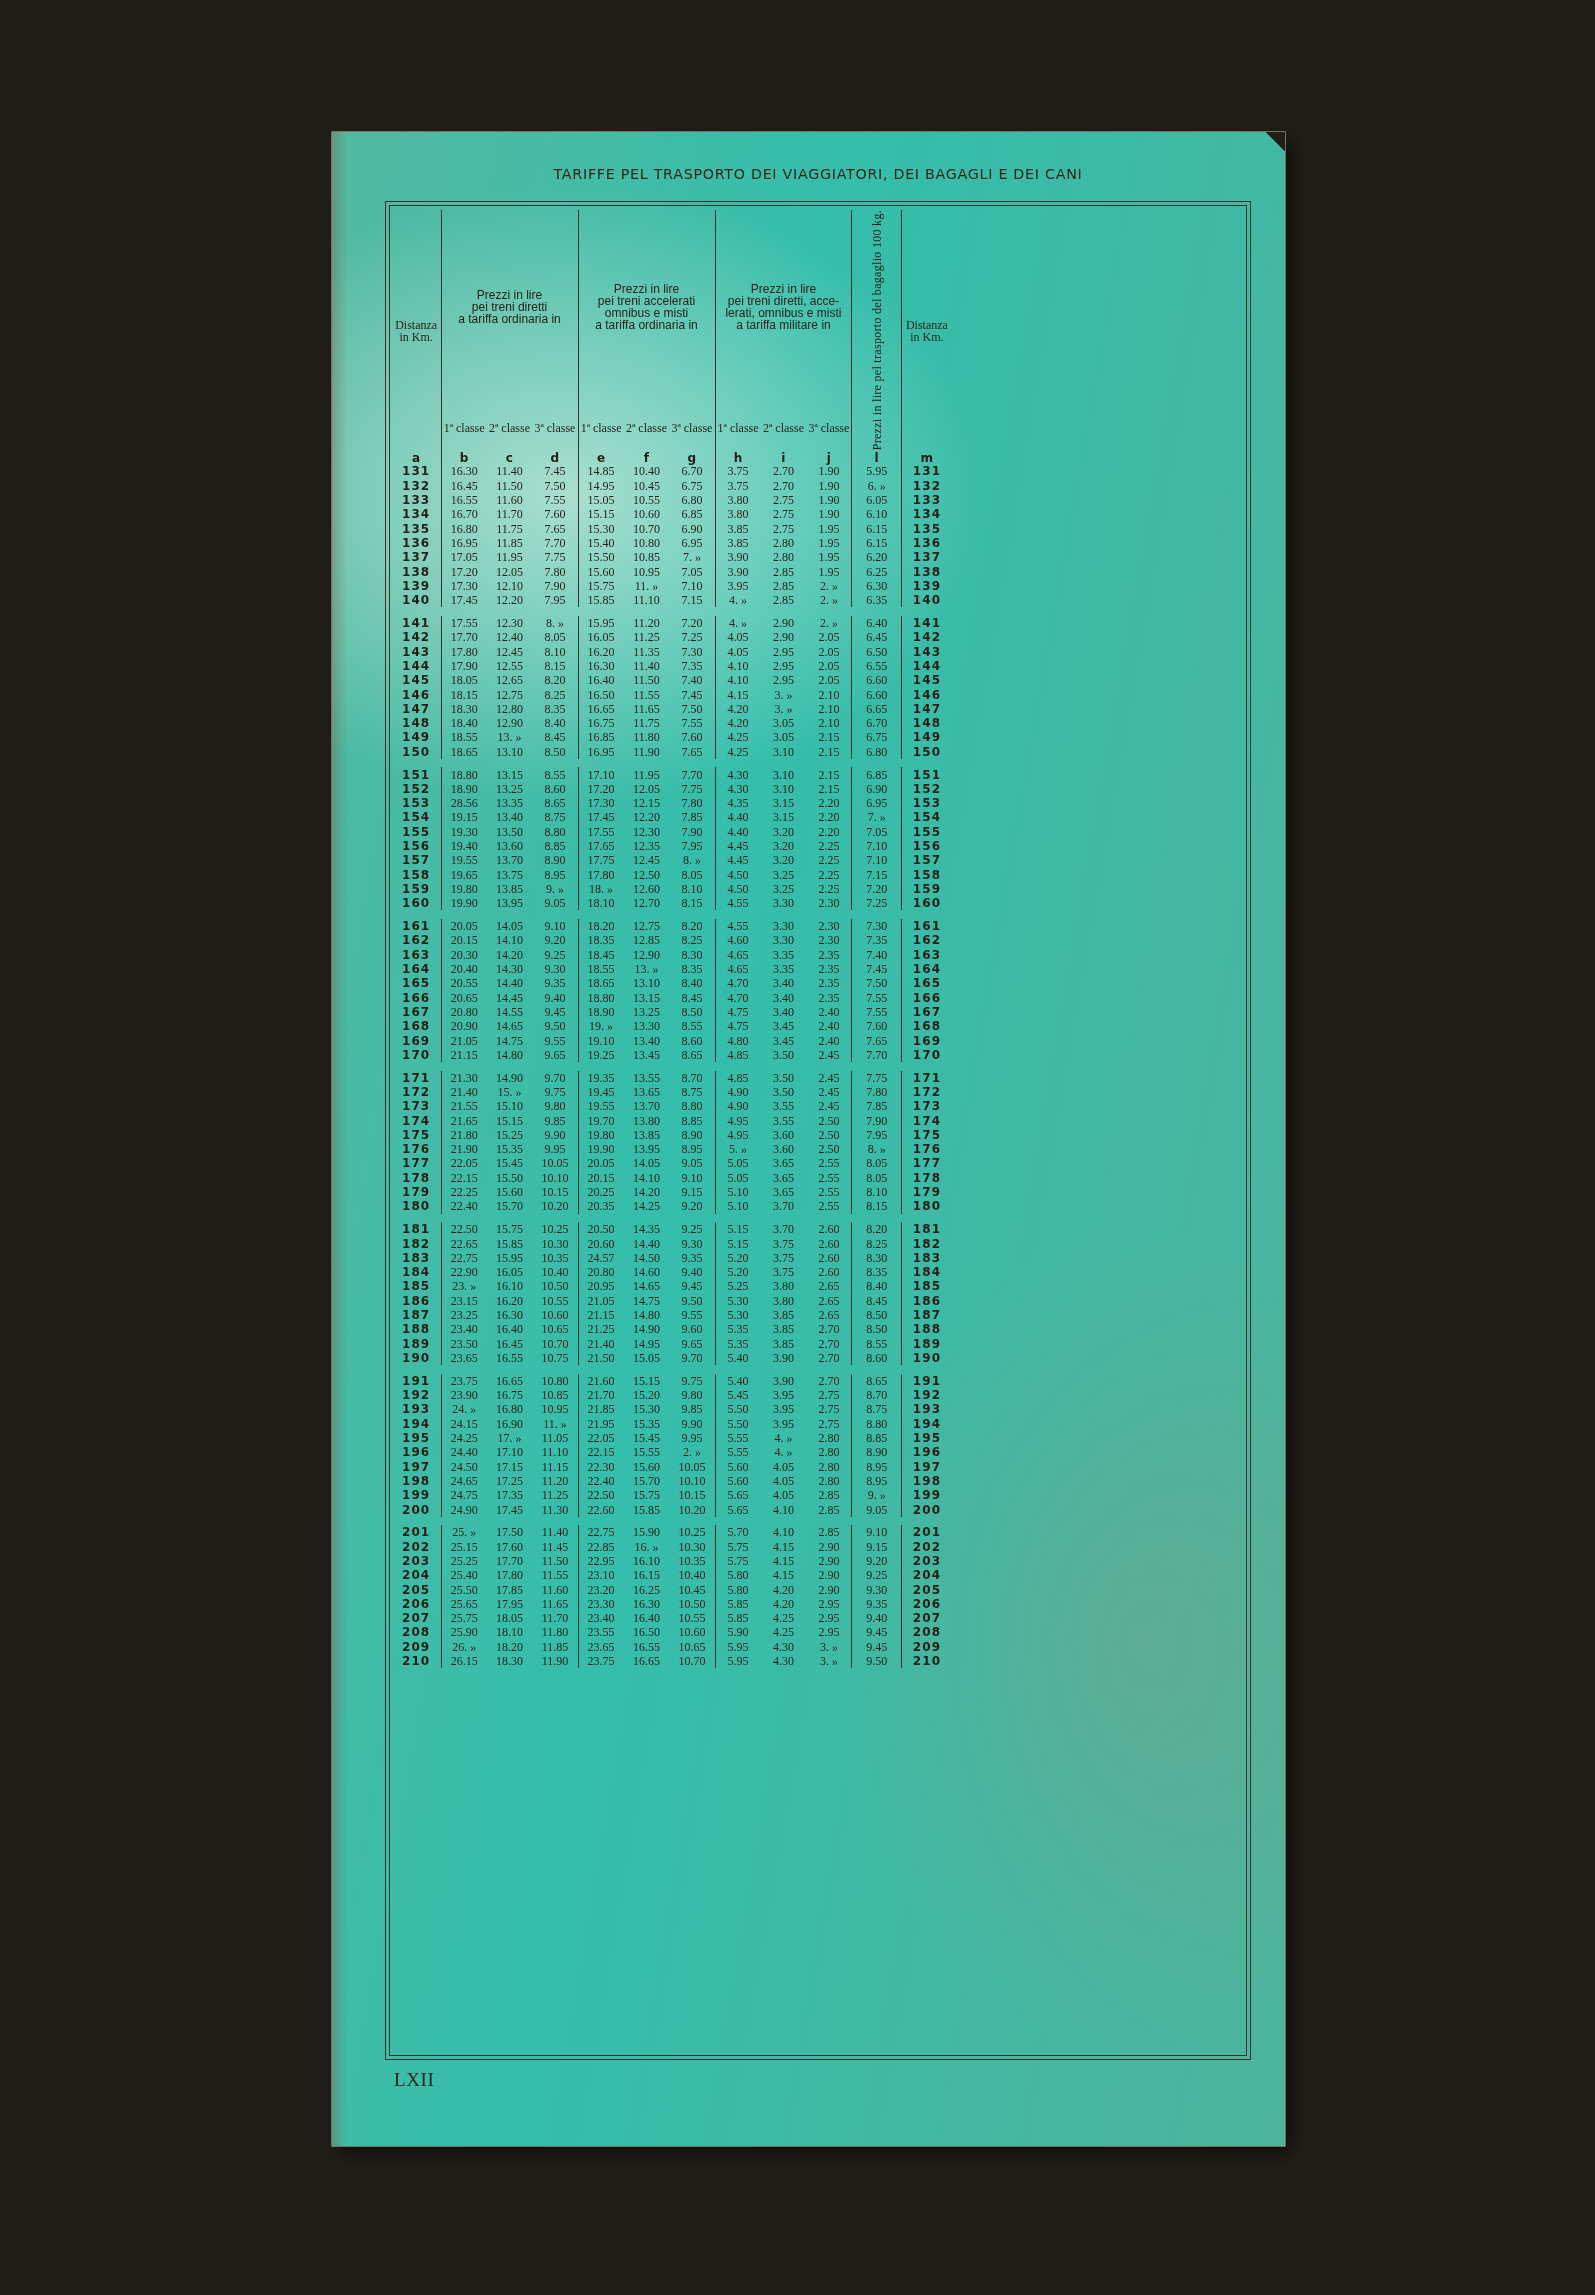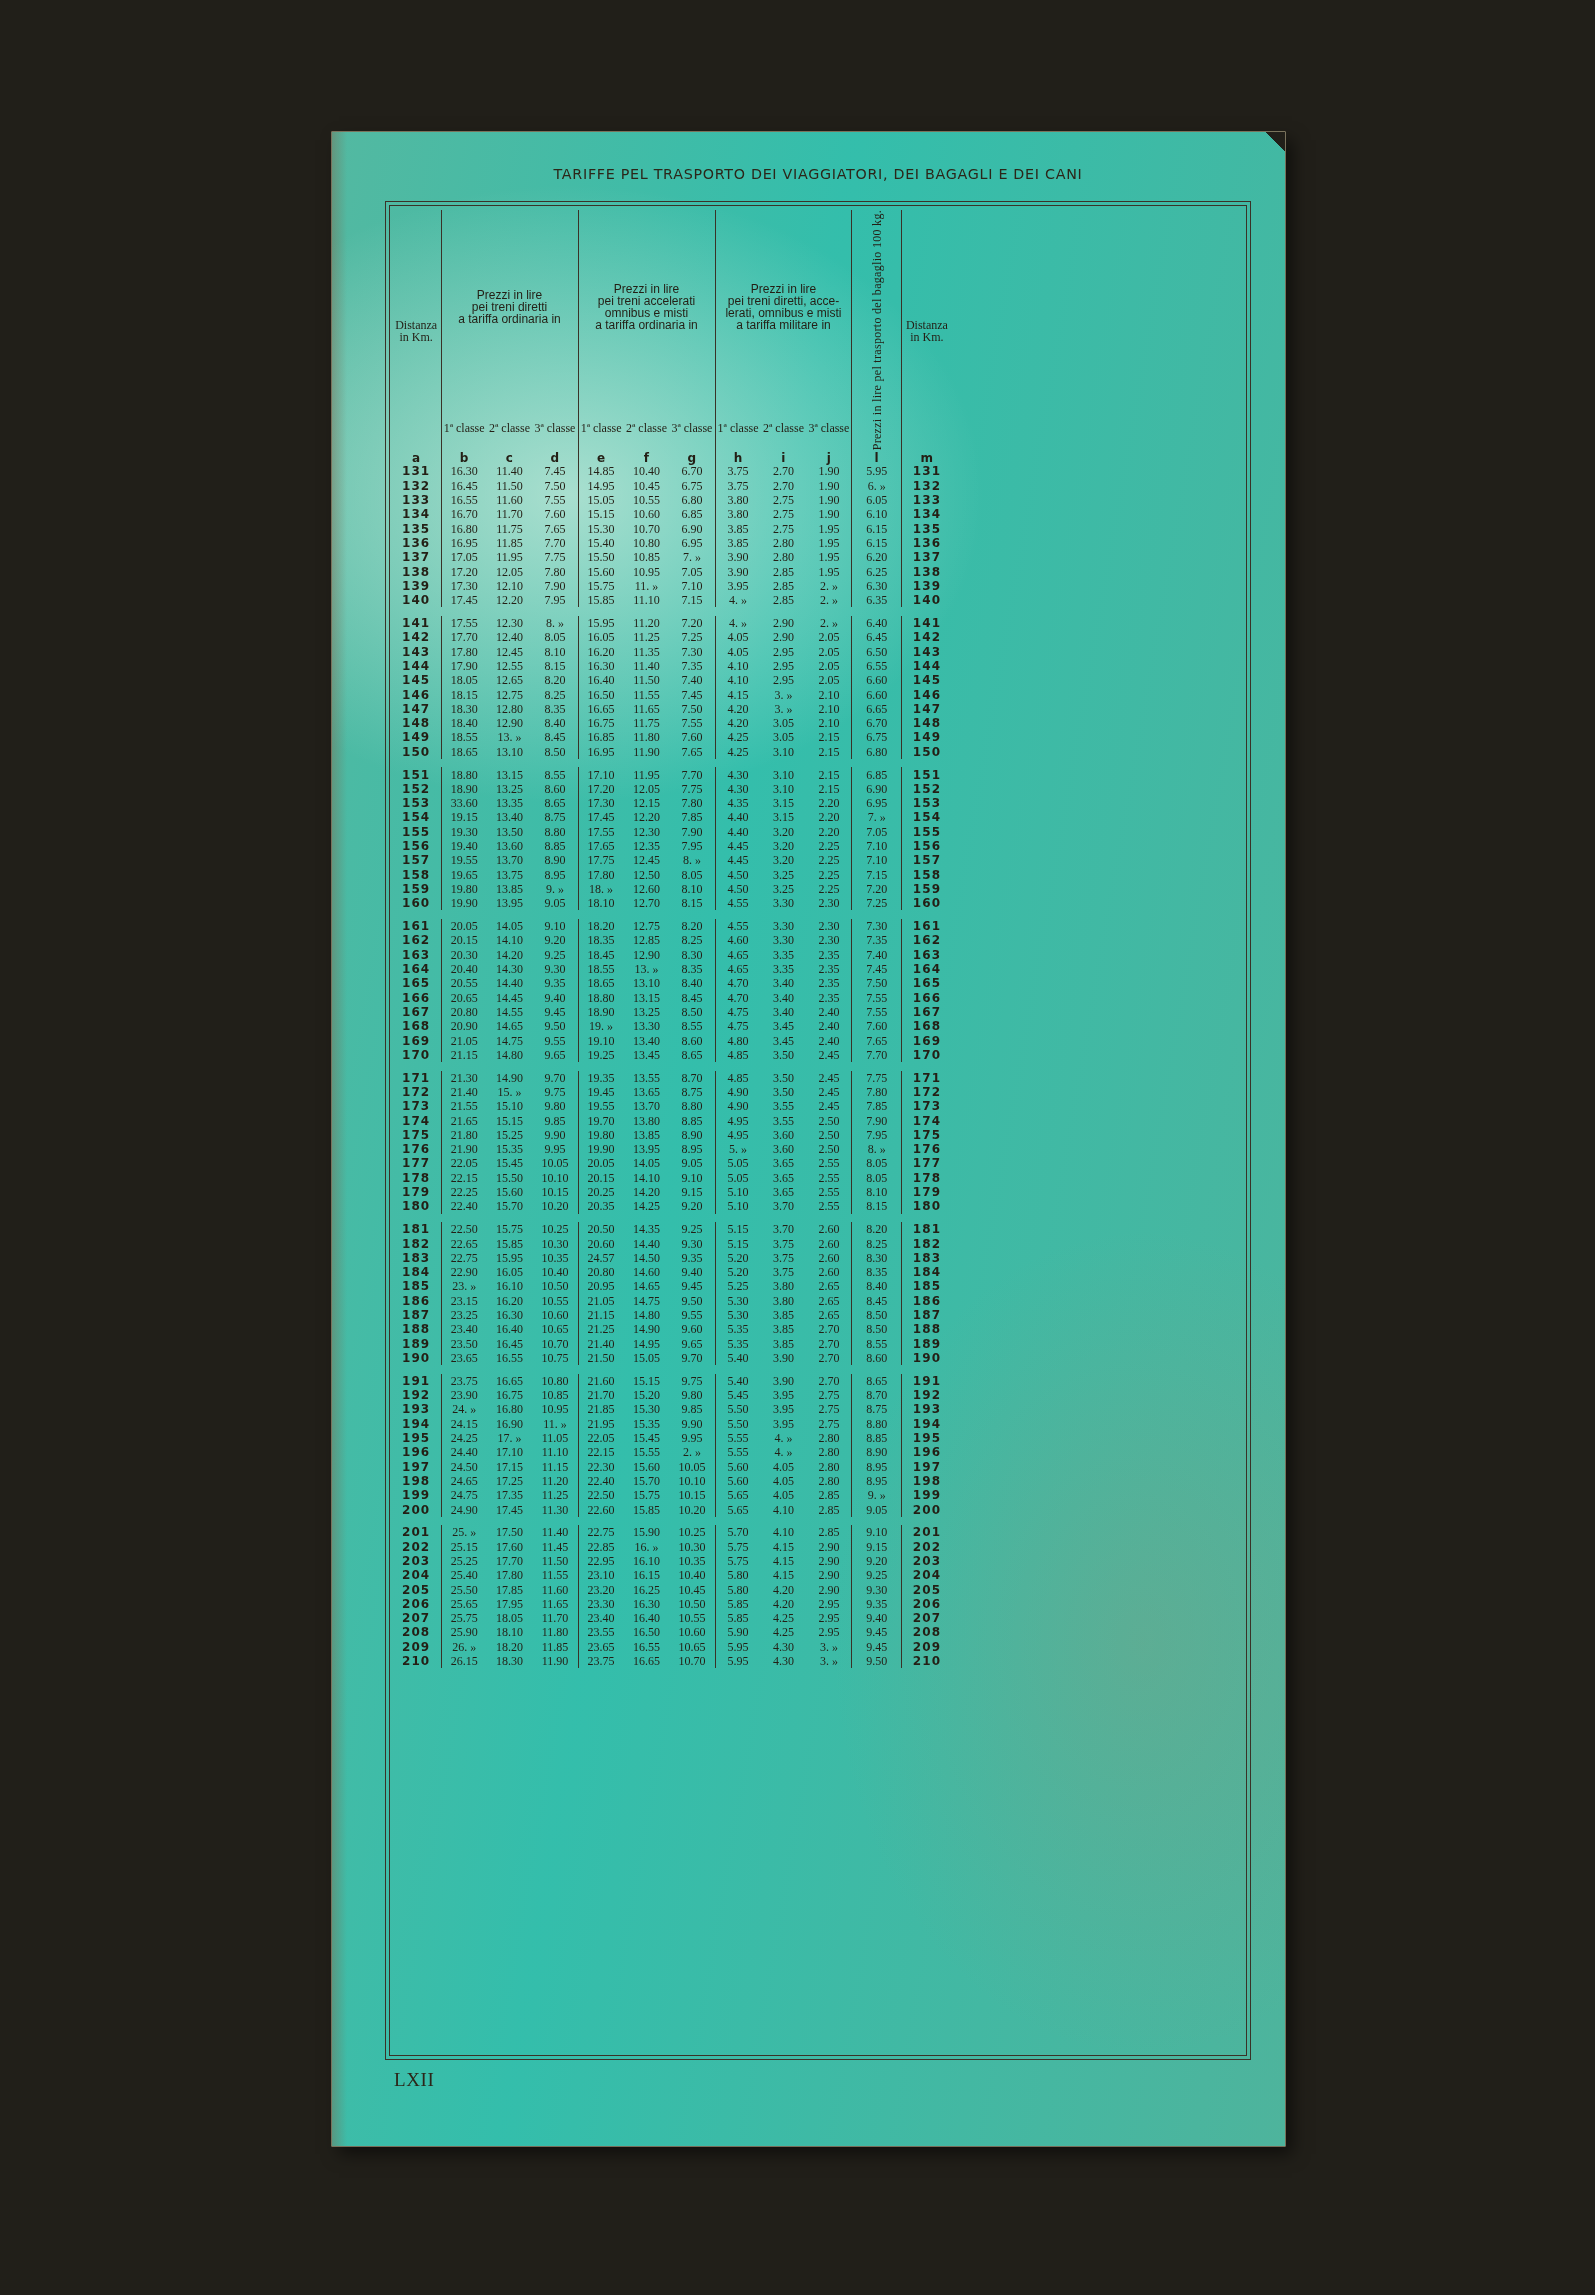--- a/index.html
+++ b/index.html
@@ -515,21 +515,21 @@
             <td>12.05</td>
             <td class=" vr2">7.75</td>
             <td>4.30</td>
             <td>3.10</td>
             <td class=" vr2">2.15</td>
             <td class=" vr2">6.90</td>
             <td class="km">152</td>
           </tr>
           <tr>
             <td class="km vr2">153</td>
-            <td>33.60</td>
+            <td>28.56</td>
             <td>13.35</td>
             <td class=" vr2">8.65</td>
             <td>17.30</td>
             <td>12.15</td>
             <td class=" vr2">7.80</td>
             <td>4.35</td>
             <td>3.15</td>
             <td class=" vr2">2.20</td>
             <td class=" vr2">6.95</td>
             <td class="km">153</td>

